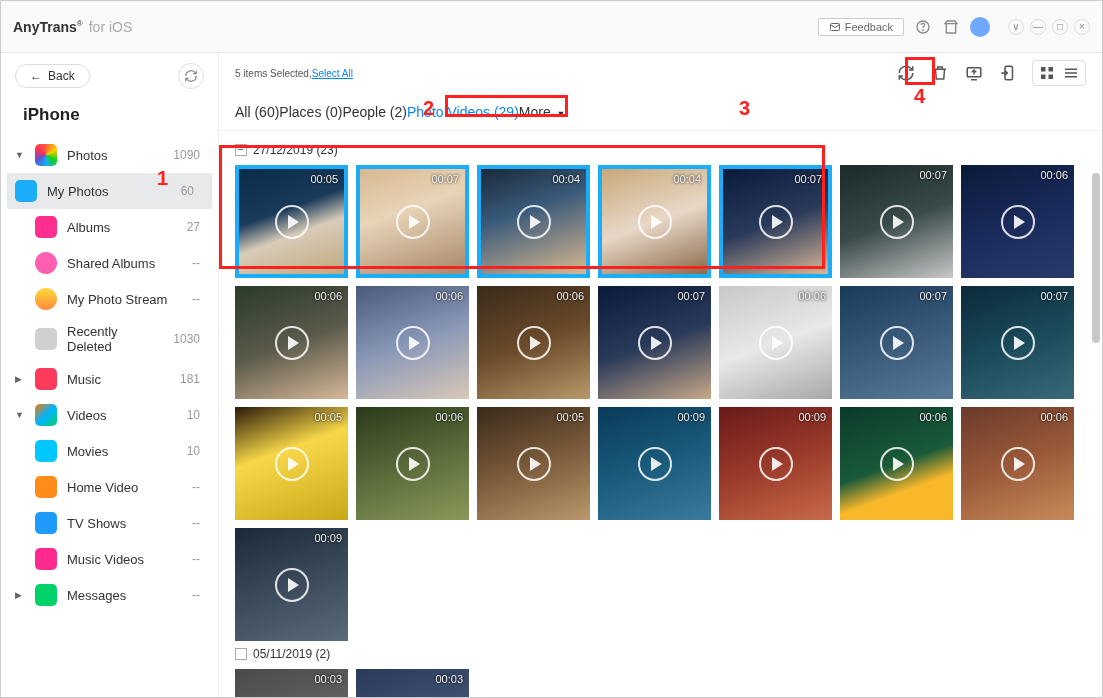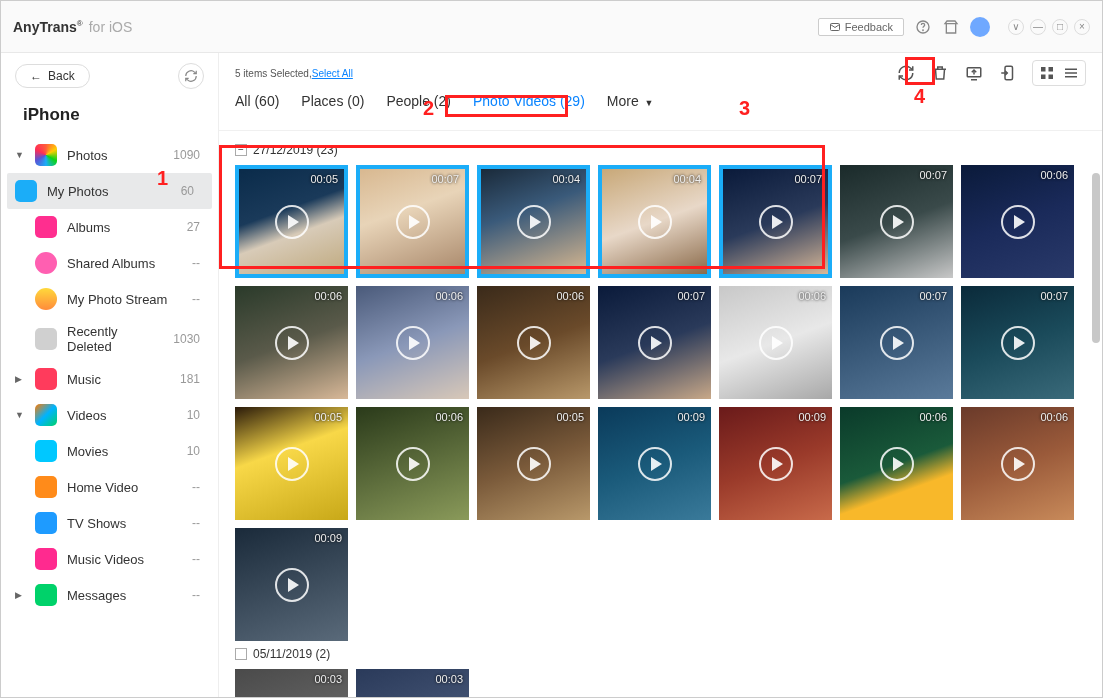--- a/index.html
+++ b/index.html
@@ -45,21 +45,21 @@
 
 .content { flex: 1; display: flex; flex-direction: column; position: relative; overflow: hidden; }
 .toolbar { height: 40px; display: flex; align-items: center; padding: 0 16px; font-size: 10px; }
 .toolbar .sel-text { color: #555; }
 .toolbar .sel-link { color: #0a84ff; text-decoration: underline; cursor: pointer; }
 .toolbar .actions { margin-left: auto; display: flex; align-items: center; gap: 14px; }
 .tool-ic { width: 20px; height: 20px; display: inline-flex; align-items: center; justify-content: center; color: #555; cursor: pointer; }
 .tool-ic svg { width: 18px; height: 18px; }
 .view-toggle { display: flex; gap: 4px; border: 1px solid #ddd; border-radius: 4px; padding: 2px 4px; }
 
-.tabs { height: 38px; display: flex; padding: 0 16px; gap: 22px; font-size: 14px; color: #333; border-bottom: 1px solid #f0f0f0; }
+.tabs { height: 38px; display: flex; align-items: center; padding: 0 16px; font-size: 14px; color: #333; border-bottom: 1px solid #f0f0f0; }
 .tab { cursor: pointer; }
 .tab.active { color: #0a84ff; }
 .more-chev { font-size: 9px; margin-left: 2px; }
 
 .grid-area { flex: 1; overflow-y: auto; padding: 6px 16px 20px 16px; position: relative; }
 .date-hdr { display: flex; align-items: center; gap: 6px; font-size: 12px; color: #333; padding: 6px 0 8px 0; }
 .chk { width: 12px; height: 12px; border: 1px solid #aaa; background: #fff; display: inline-flex; align-items: center; justify-content: center; font-size: 10px; line-height: 1; }
 .grid { display: grid; grid-template-columns: repeat(7, 113px); gap: 8px; }
 .thumb { width: 113px; height: 113px; position: relative; background: #2a2a2a; cursor: pointer; overflow: hidden; }
 .thumb.selected { border: 4px solid #1badf8; }

